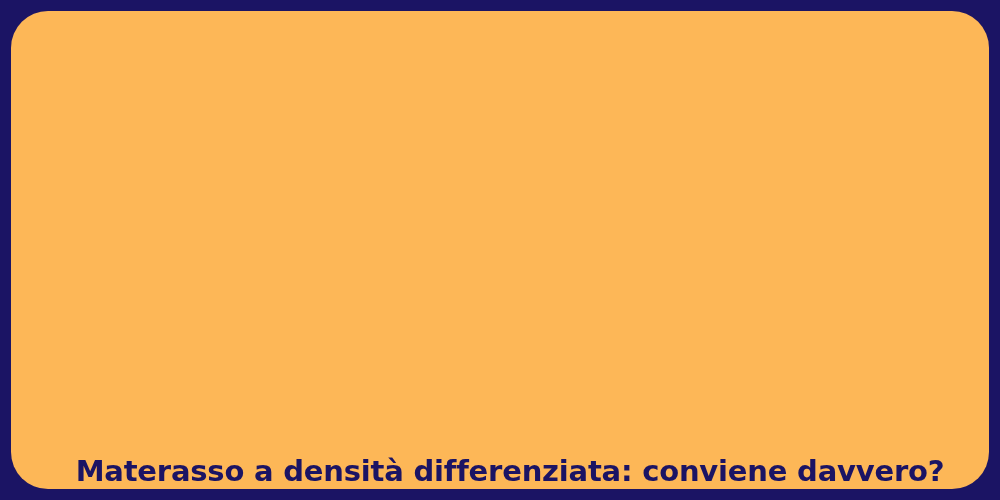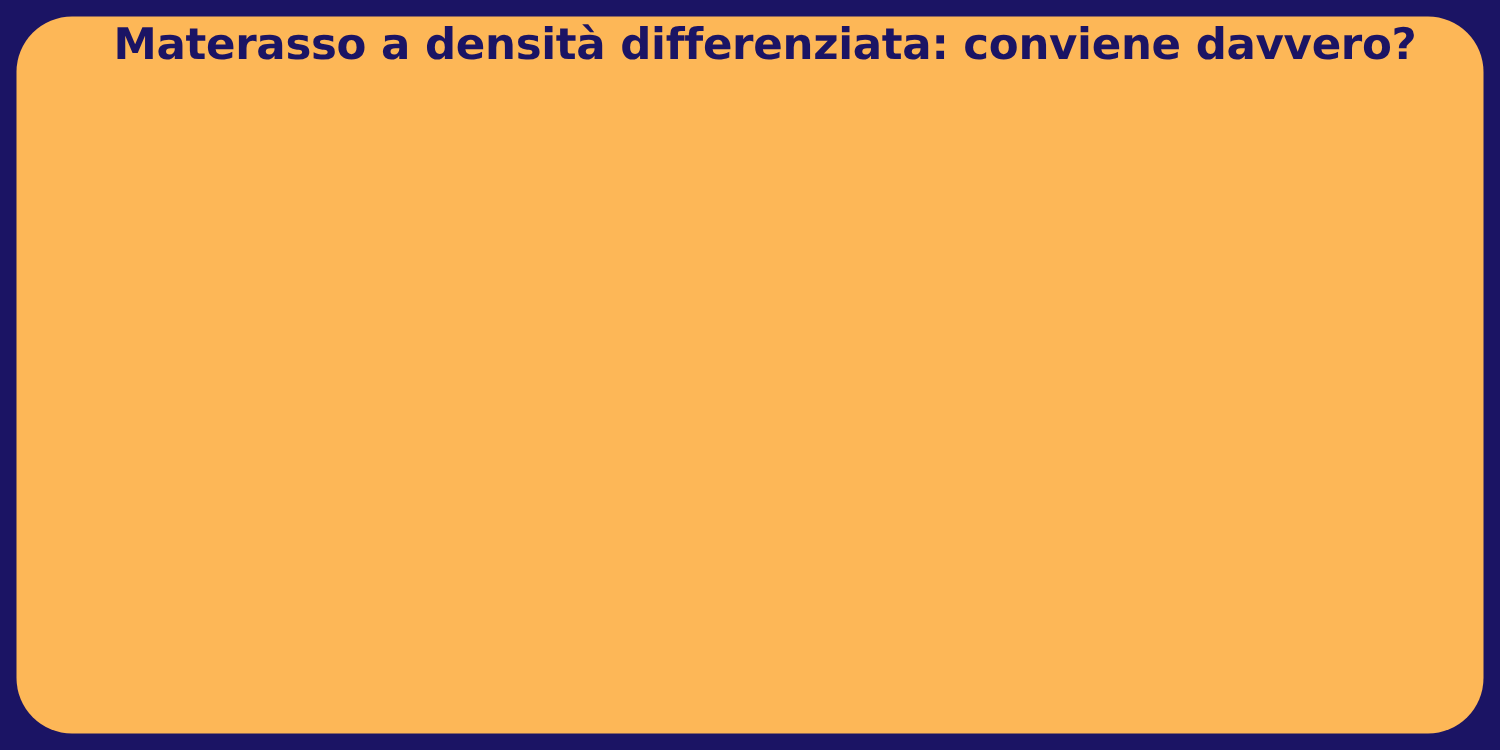--- a/index.html
+++ b/index.html
@@ -26,21 +26,21 @@
   }
 
   
   .banner-panel {
     box-sizing: border-box;
     width: 100%;
     height: 100%;
     background: #fdb757;
     border-radius: 37px;
     display: flex;
-    align-items: flex-start;
+    align-items: flex-end;
     justify-content: center;
     text-align: center;
     overflow: hidden;
     padding-left: 20px;
   }
 
   .banner-title {
     margin: 0;
     padding: 0 40px;
     color: #1b1464;

